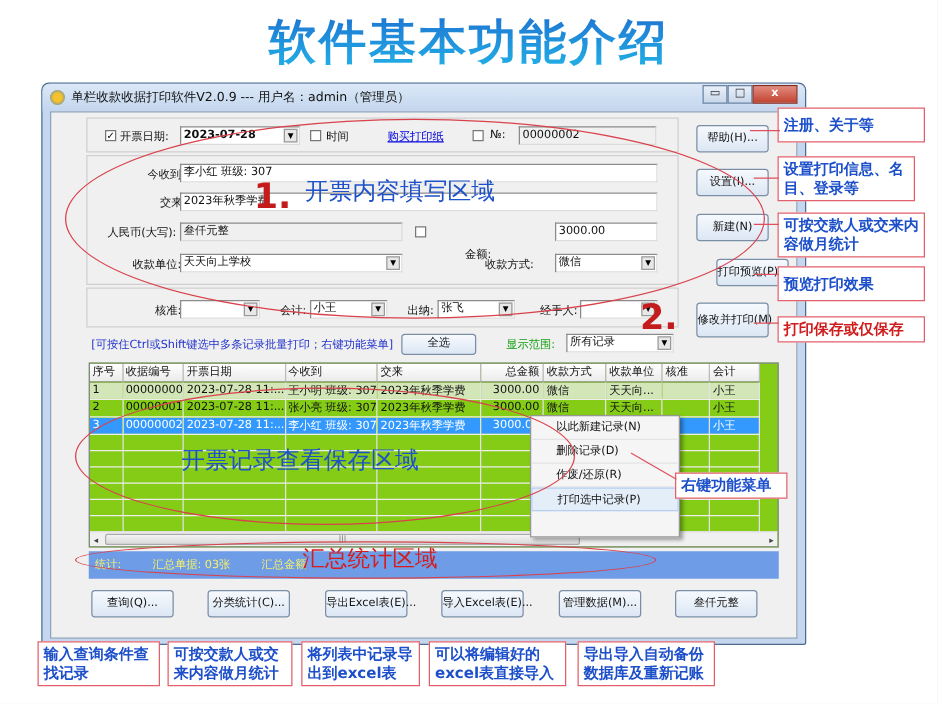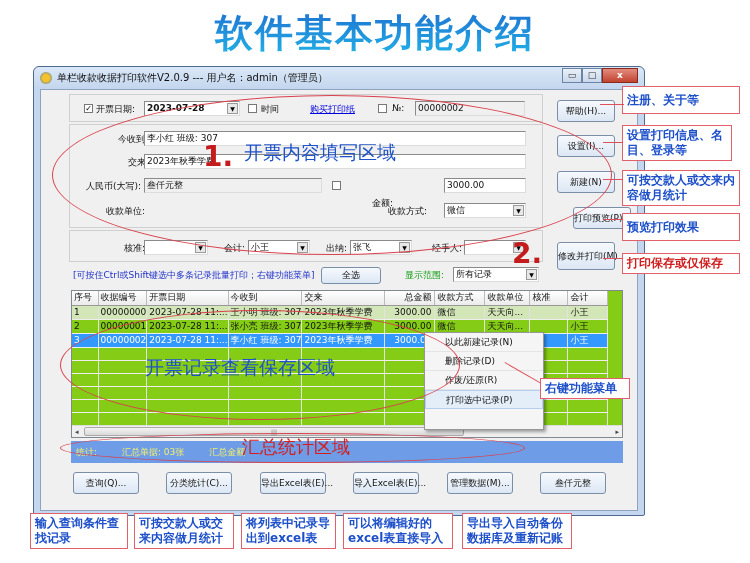--- a/index.html
+++ b/index.html
@@ -124,20 +124,24 @@
       <div class="lbl" style="left:48px;top:8px;">今收到:</div>
       <div class="field" style="left:74px;top:6px;width:382px;">李小红 班级: 307</div>
       <div class="lbl" style="left:58px;top:31px;">交来:</div>
       <div class="field" style="left:74px;top:29px;width:382px;">2023年秋季学费</div>
       <div class="lbl" style="left:16px;top:55px;">人民币(大写):</div>
       <div class="field ro" style="left:74px;top:53px;width:178px;">叁仟元整</div>
       <div class="chk" style="left:262px;top:56px;"></div>
       <div class="lbl" style="left:302px;top:72px;">金额:</div>
       <div class="field" style="left:374px;top:53px;width:82px;">3000.00</div>
       <div class="lbl" style="left:36px;top:80px;">收款单位:</div>
+      <div class="field" style="left:74px;top:78px;width:178px;">
+        <span>天天向上学校</span>
+        <div class="combo-arrow">▼</div>
+      </div>
       <div class="lbl" style="left:318px;top:80px;">收款方式:</div>
       <div class="field" style="left:374px;top:78px;width:82px;">
         <span>微信</span>
         <div class="combo-arrow">▼</div>
       </div>
     </div>
 
     <div class="group" style="left:28px;top:140px;width:474px;height:32px;">
       <div class="lbl" style="left:54px;top:11px;">核准:</div>
       <div class="field" style="left:74px;top:9px;width:64px;">

